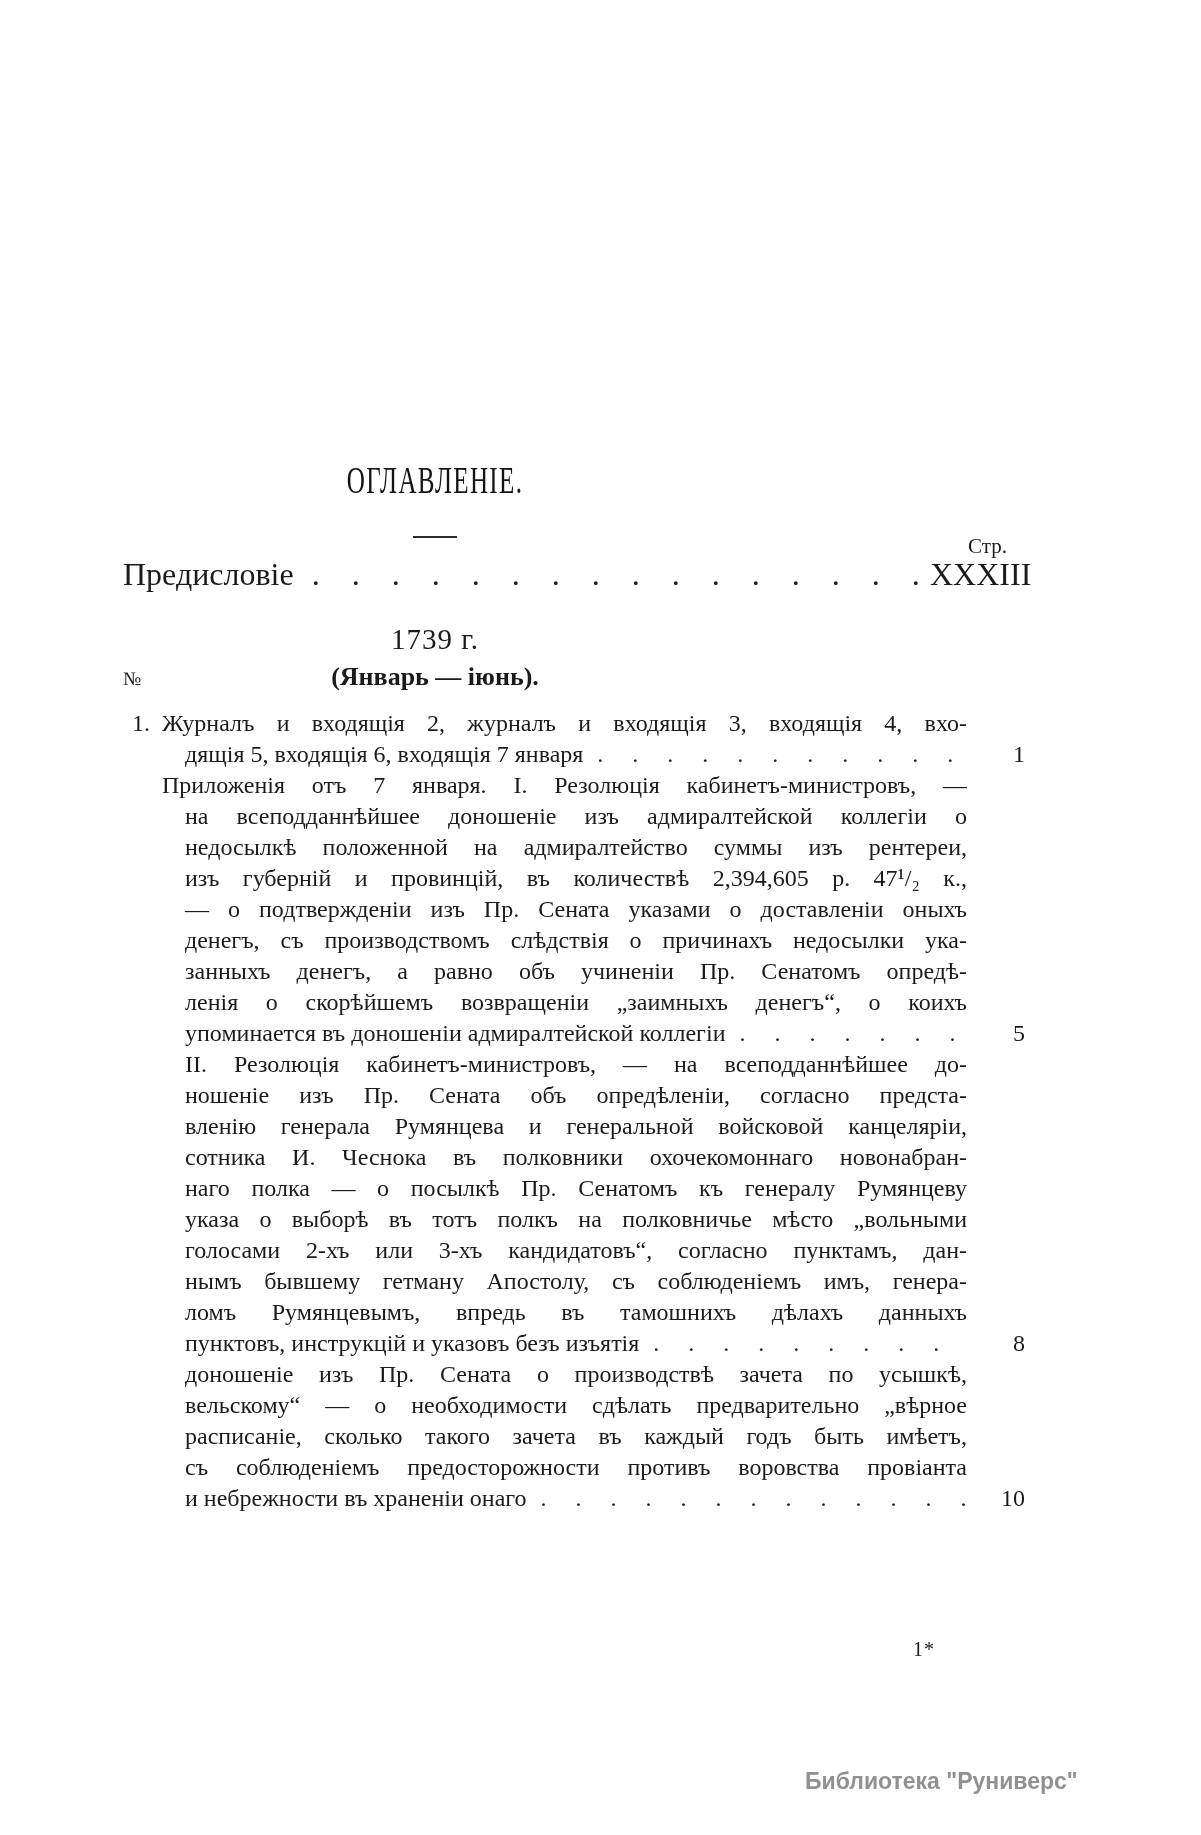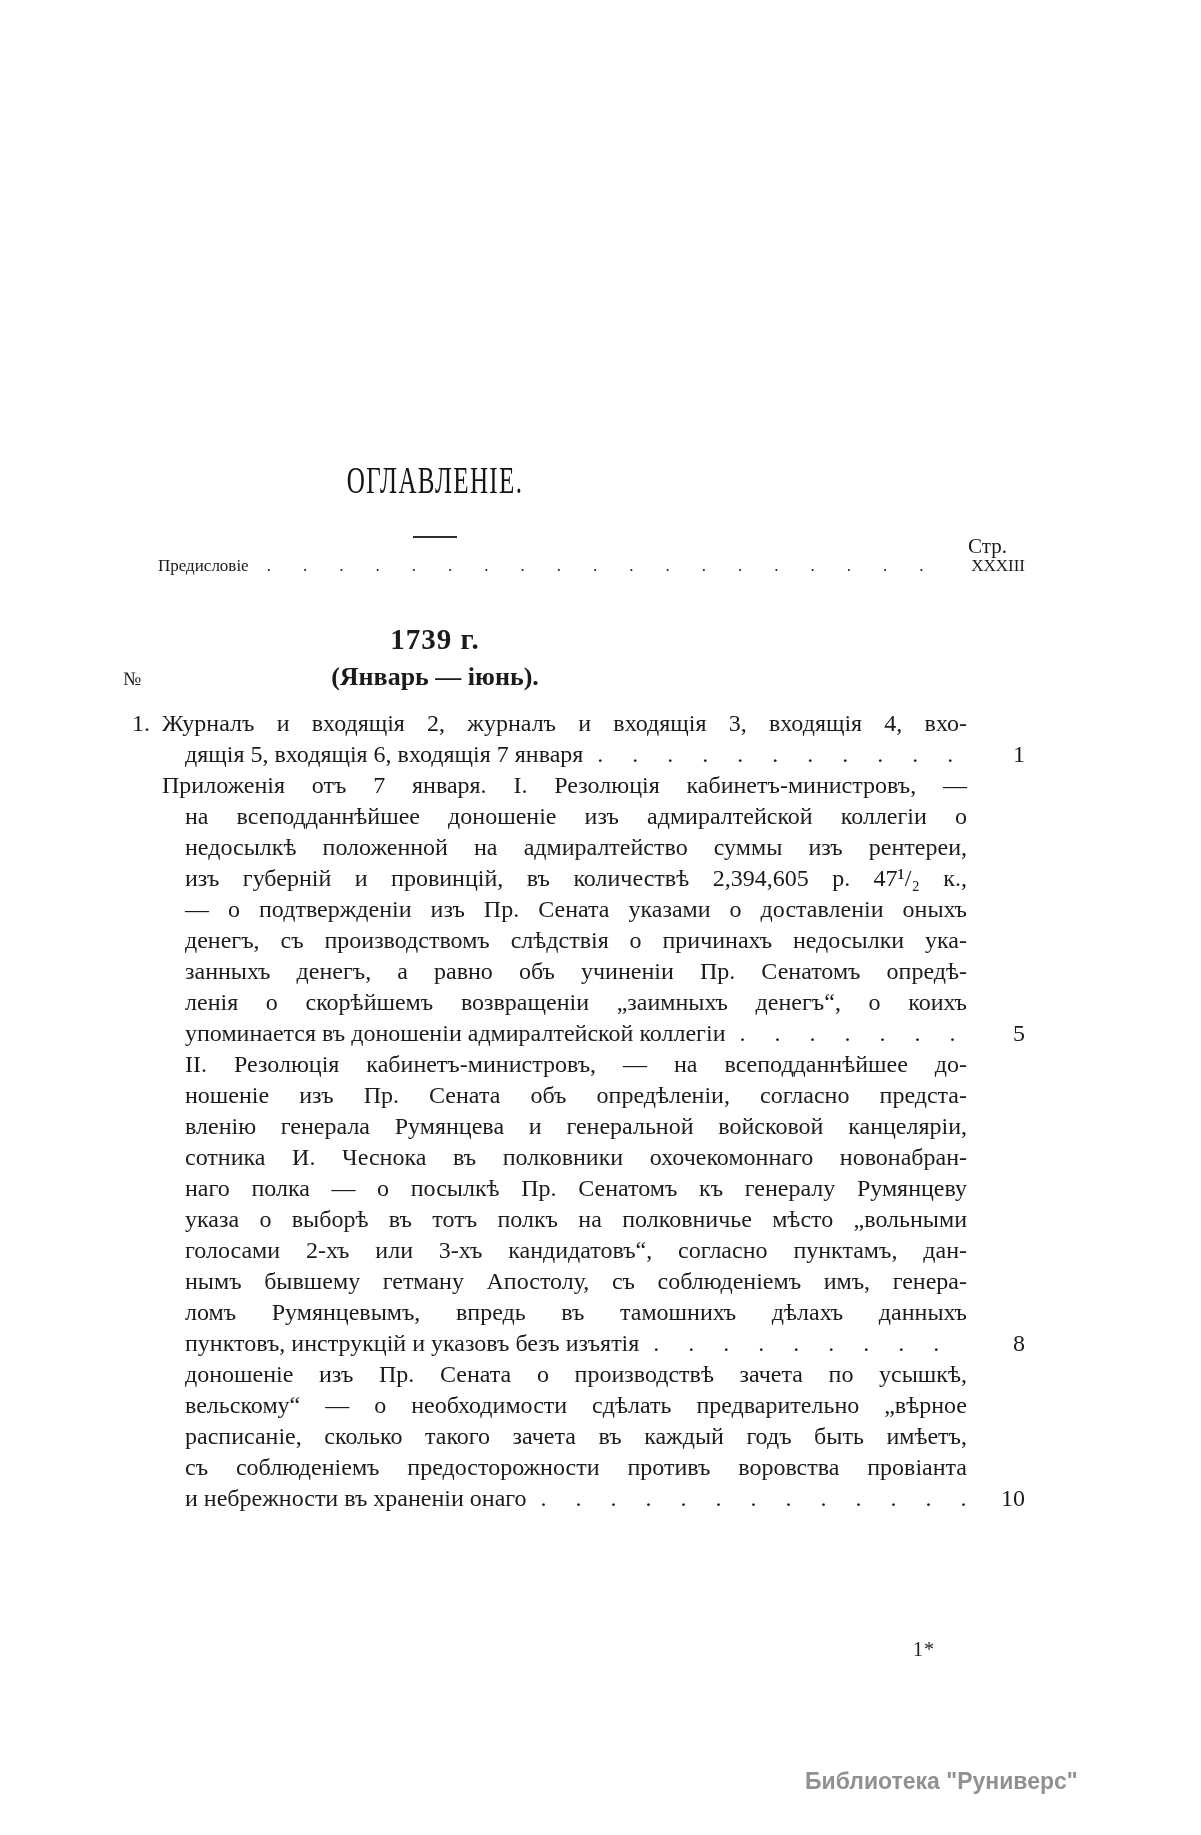--- a/index.html
+++ b/index.html
@@ -19,29 +19,29 @@
     font-size:38px; font-weight:normal; letter-spacing:2px;
     transform:scaleX(0.66); transform-origin:320px 50%;
     color:#141414;
   }
   .rule { position:absolute; top:536px; left:298px; width:44px; height:2px; background:#2e2e2e; }
 
   .str-label { position:absolute; top:534px; right:18px; font-size:21px; }
 
   .preface-row {
     position:absolute; top:556px; left:8px; right:0;
-    display:flex; align-items:baseline; font-size:17px;margin-left:35px;
+    display:flex; align-items:baseline; font-size:32px;
   }
   .pf-label { flex:none; }
   .pf-dots { flex:1; overflow:hidden; white-space:nowrap; letter-spacing:32px; padding-left:18px; }
   .pf-page { flex:none; width:95px; text-align:right; }
 
   .year {
     position:absolute; top:623px; left:0; width:640px;
-    text-align:center; font-size:29px; font-weight:bold; letter-spacing:1px;
+    text-align:center; font-size:29px; font-weight:normal; letter-spacing:1px;
   }
   .no-label { position:absolute; top:668px; left:8px; font-size:19px; }
   .months {
     position:absolute; top:662px; left:0; width:640px;
     text-align:center; font-size:26px; font-weight:bold;
   }
 
   .entries {
     position:absolute; top:708px; left:0; right:0;
     font-size:24px; line-height:31px;

